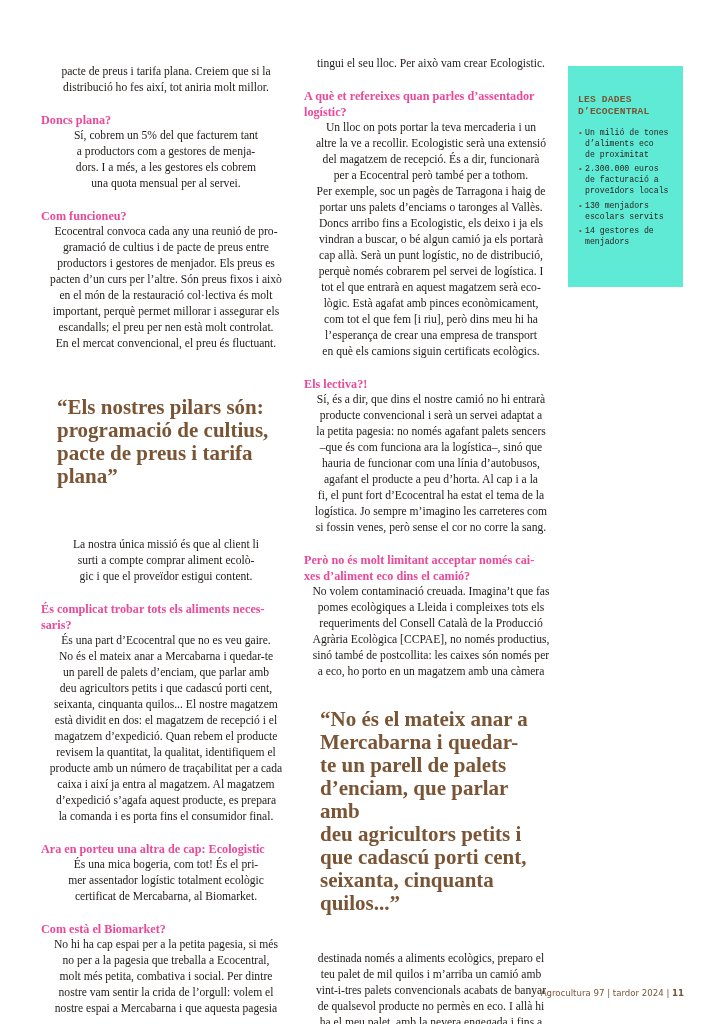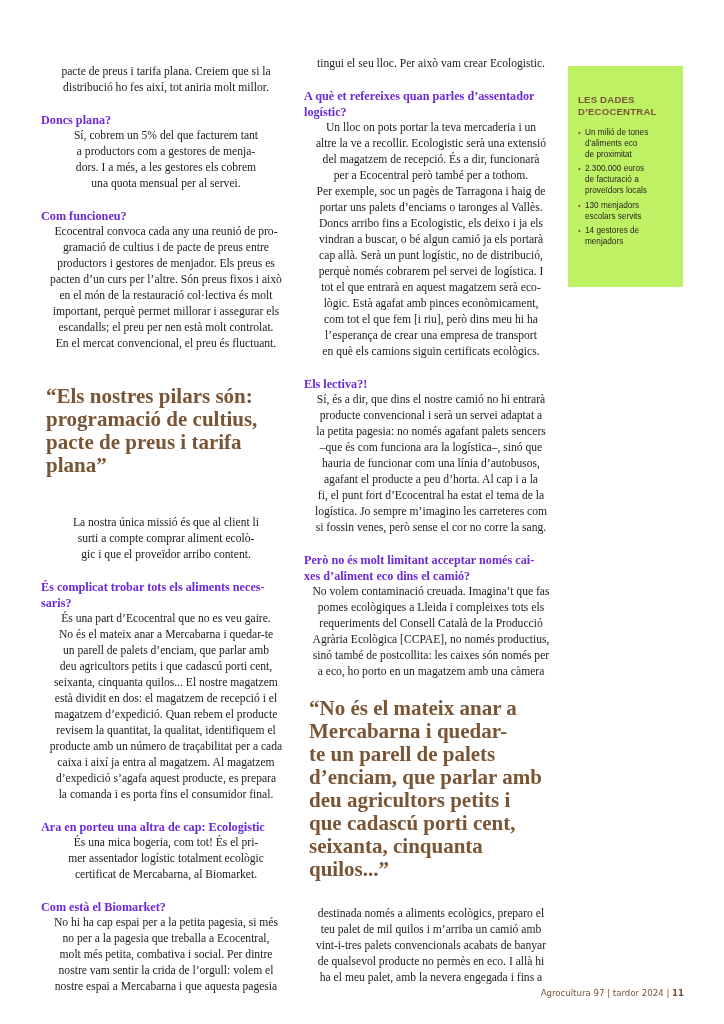--- a/index.html
+++ b/index.html
@@ -10,32 +10,32 @@
     }
     .col {
       position: absolute;
       font-size: 11.6px;
       line-height: 16px;
     }
     .col-left { left: 41px; top: 64px; width: 250px; }
     .col-mid { left: 304px; top: 56px; width: 254px; }
     p.body { margin: 0; white-space: pre-line; text-align: center; }
     h3.q {
-      margin: 0; color: #6d28d9; font-weight: bold; font-size: 12.2px; line-height: 16px;
+      margin: 0; color: #ec4899; font-weight: bold; font-size: 12.2px; line-height: 16px;
       white-space: pre-line;
     }
     .gap { height: 16px; }
     .pull {
       color: #7a5535; font-weight: bold; font-size: 21px; line-height: 23px;
-      white-space: pre-line; margin: 5px;
+      white-space: pre-line; margin: 16px;
     }
     .sidebar {
       position: absolute; left: 568px; top: 66px; width: 115px; height: 221px;
-      background: #bef264;
-      font-family: Liberation Sans, sans-serif;
+      background: #5eead4;
+      font-family: Liberation Mono, monospace;
     }
     .sidebar h4 {
       margin: 28px 0 0 10px; color: #7a5535; font-size: 9.6px; line-height: 12px;
       font-weight: bold; white-space: pre-line; letter-spacing: 0.2px;
     }
     .sidebar ul { list-style: none; margin: 10px 0 0 10px; padding: 0; }
     .sidebar li {
       position: relative; padding-left: 7px; font-size: 8.2px; line-height: 10.8px;
       color: #2a2320; margin-bottom: 4px; white-space: pre-line;
     }
@@ -72,21 +72,21 @@
 escandalls; el preu per nen està molt controlat.
 En el mercat convencional, el preu és fluctuant.</p>
   <div style="height:28px"></div>
   <p class="pull">“Els nostres pilars són:
 programació de cultius,
 pacte de preus i tarifa
 plana”</p>
   <div style="height:33px"></div>
   <p class="body">La nostra única missió és que al client li
 surti a compte comprar aliment ecolò-
-gic i que el proveïdor arribo content.</p>
+gic i que el proveïdor estigui content.</p>
   <div class="gap"></div>
   <h3 class="q">És complicat trobar tots els aliments neces-
 saris?</h3>
   <p class="body">És una part d’Ecocentral que no es veu gaire.
 No és el mateix anar a Mercabarna i quedar-te
 un parell de palets d’enciam, que parlar amb
 deu agricultors petits i que cadascú porti cent,
 seixanta, cinquanta quilos... El nostre magatzem
 està dividit en dos: el magatzem de recepció i el
 magatzem d’expedició. Quan rebem el producte

